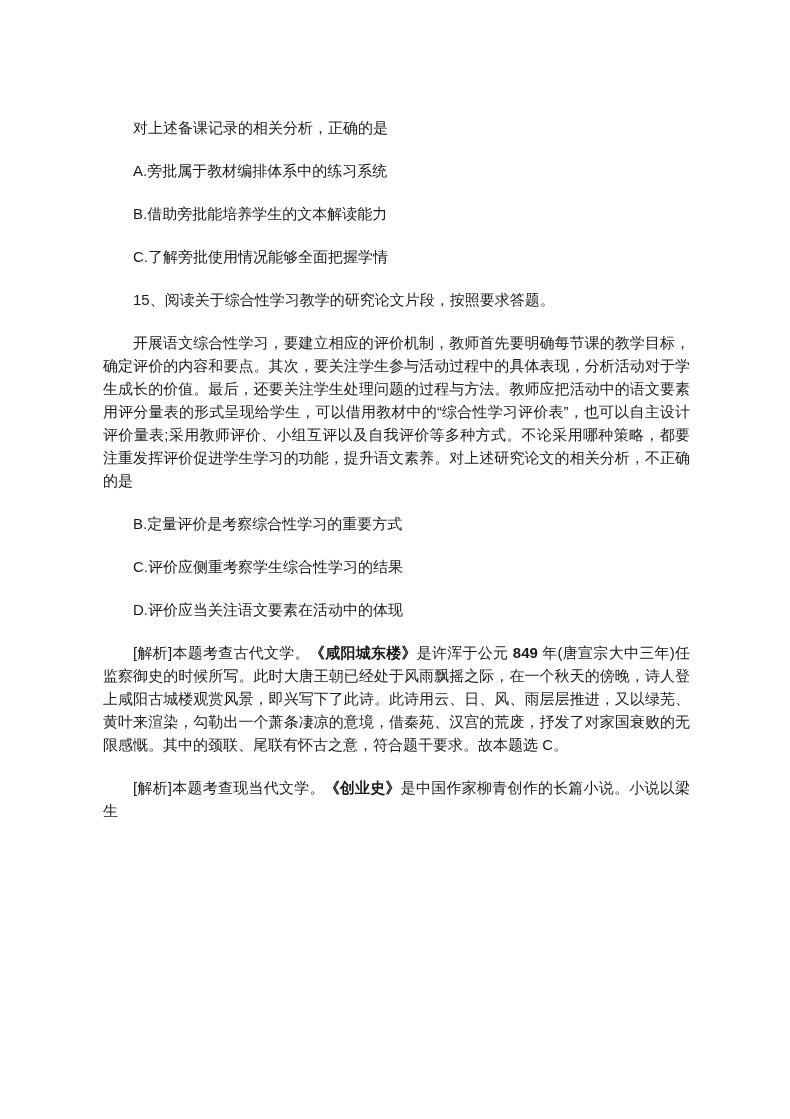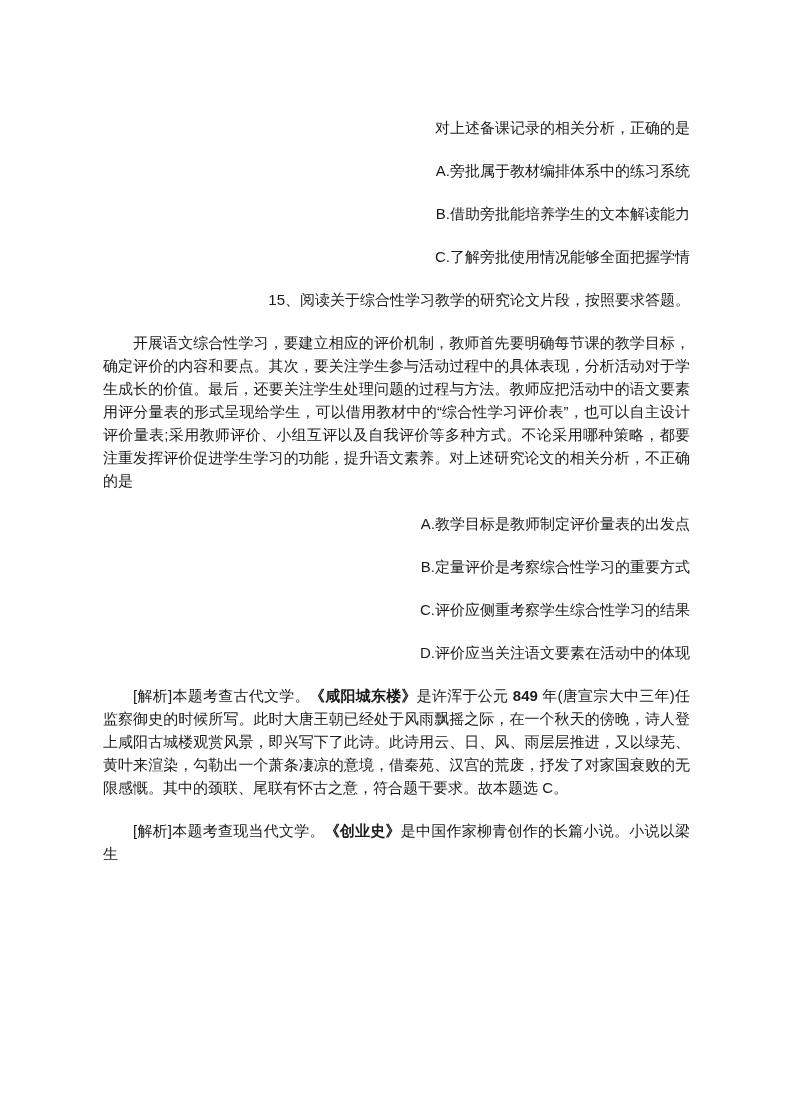--- a/index.html
+++ b/index.html
@@ -19,21 +19,21 @@
     line-height: 23px;
     color: #1a1a1a;
   }
   .block {
     margin: 0 0 20px 0;
     text-indent: 2em;
     text-align: justify;
     word-break: break-all;
   }
   .single {
-    text-align: right;
+    text-align: left;
   }
   .b {
     font-weight: bold;
   }
 </style>
 </head>
 <body>
 
 <div class="page">
 
@@ -41,21 +41,20 @@
   <p class="block single">对上述备课记录的相关分析，正确的是</p>
 
   <p class="block single">A.旁批属于教材编排体系中的练习系统</p>
   <p class="block single">B.借助旁批能培养学生的文本解读能力</p>
   <p class="block single">C.了解旁批使用情况能够全面把握学情</p>
 
   <p class="block single">15、阅读关于综合性学习教学的研究论文片段，按照要求答题。</p>
 
   <p class="block">开展语文综合性学习，要建立相应的评价机制，教师首先要明确每节课的教学目标，确定评价的内容和要点。其次，要关注学生参与活动过程中的具体表现，分析活动对于学生成长的价值。最后，还要关注学生处理问题的过程与方法。教师应把活动中的语文要素用评分量表的形式呈现给学生，可以借用教材中的“综合性学习评价表”，也可以自主设计评价量表;采用教师评价、小组互评以及自我评价等多种方式。不论采用哪种策略，都要注重发挥评价促进学生学习的功能，提升语文素养。对上述研究论文的相关分析，不正确的是</p>
 
-  <p class="block single">A.教学目标是教师制定评价量表的出发点</p>
   <p class="block single">B.定量评价是考察综合性学习的重要方式</p>
   <p class="block single">C.评价应侧重考察学生综合性学习的结果</p>
   <p class="block single">D.评价应当关注语文要素在活动中的体现</p>
 
 
   <p class="block">
     <span>[解析]本题考查古代文学。</span><span class="b">《咸阳城东楼》</span><span>是许浑于公元 </span><span class="b">849</span><span> 年(唐宣宗大中三年)任监察御史的时候所写。此时大唐王朝已经处于风雨飘摇之际，在一个秋天的傍晚，诗人登上咸阳古城楼观赏风景，即兴写下了此诗。此诗用云、日、风、雨层层推进，又以绿芜、黄叶来渲染，勾勒出一个萧条凄凉的意境，借秦苑、汉宫的荒废，抒发了对家国衰败的无限感慨。其中的颈联、尾联有怀古之意，符合题干要求。故本题选 C。</span>
   </p>
 
 

